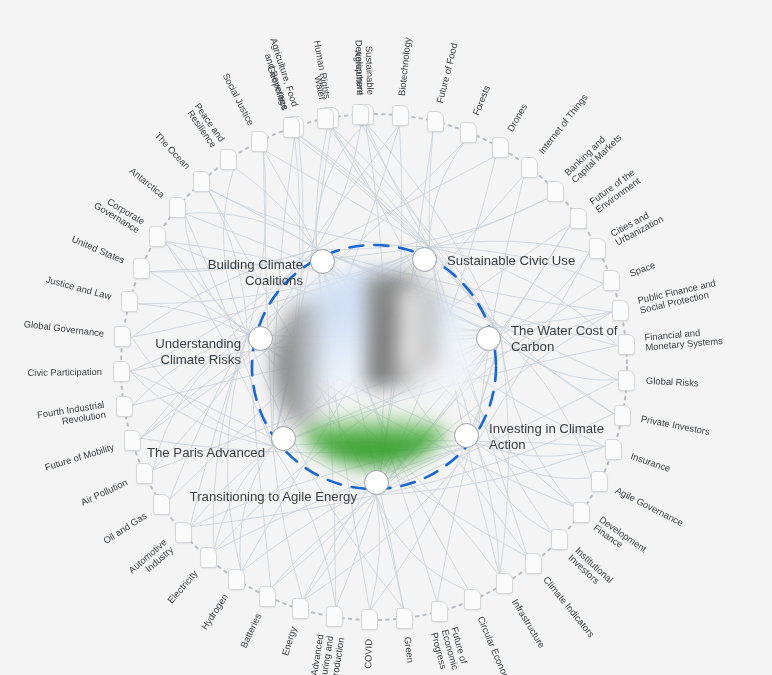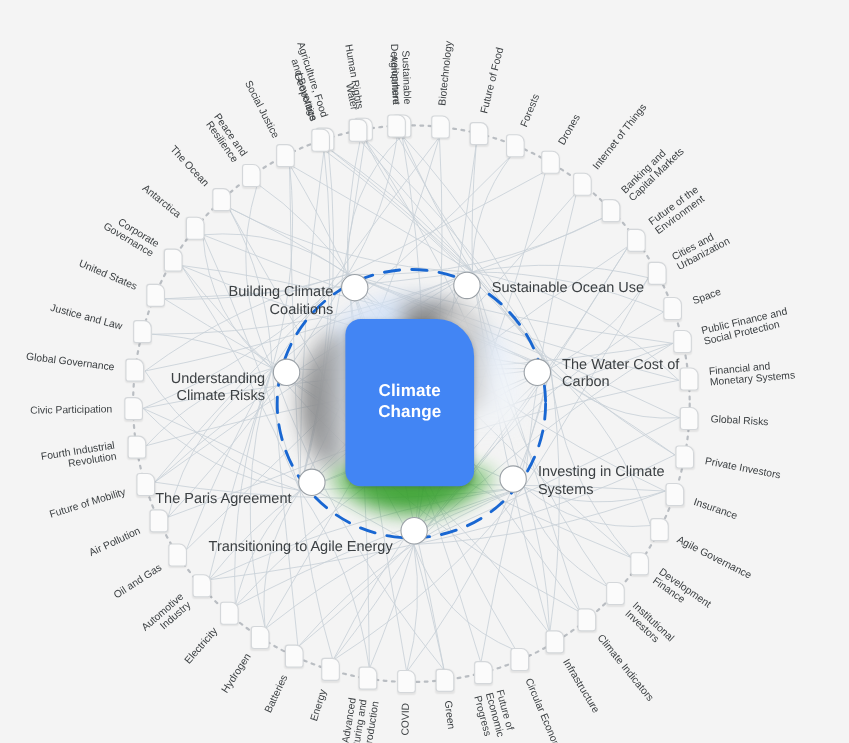--- a/index.html
+++ b/index.html
@@ -238,23 +238,20 @@
     <div class="build"></div>
       <div class="build2"></div>
     <div class="grass"></div>
       <div class="grass2"></div>
   </div>
 
   <svg class="layer" id="dash-layer">
       <circle cx="374" cy="367" r="122" fill="none" stroke="#1967d2" stroke-width="2.6" stroke-dasharray="14 11" stroke-linecap="round"></circle>
     </svg>
 
-  <div class="center-card" id="center-card" style="left: 314px; top: 290px; width: 117px; height: 152px;">
-    <span class="t">Climate Change</span>
-  </div>
 
   <div id="outer-holder">
       <div class="node" style="left: 287.319px; top: 115.883px;"></div>
       <div class="olab flip" style="left: 289.947px; top: 108.313px; transform: translateY(-50%) rotate(72deg) translateX(0px); margin-left: -200px; width: 200px;">Agriculture, Food
 and Beverage</div>
       <div class="node" style="left: 321.567px; top: 107.344px;"></div>
       <div class="olab flip" style="left: 326.768px; top: 99.1323px; transform: translateY(-50%) rotate(80deg) translateX(0px); margin-left: -200px; width: 200px;">Human Rights</div>
       <div class="node" style="left: 356.67px; top: 103.654px;"></div>
       <div class="olab flip" style="left: 364.507px; top: 95.1657px; transform: translateY(-50%) rotate(88deg) translateX(0px); margin-left: -200px; width: 200px;">Sustainable
 Development</div>
@@ -362,29 +359,29 @@
       <div class="node" style="left: 317.225px; top: 108.148px;"></div>
       <div class="olab flip" style="left: 322.1px; top: 99.9974px; transform: translateY(-50%) rotate(439deg) translateX(0px); margin-left: -200px; width: 200px;">Water</div>
       <div class="node" style="left: 352.259px; top: 103.847px;"></div>
       <div class="olab flip" style="left: 359.765px; top: 95.3728px; transform: translateY(-50%) rotate(447deg) translateX(0px); margin-left: -200px; width: 200px;">Agriculture</div>
     </div>
   <div id="inner-holder">
       <div class="hub" style="left: 309.5px; top: 248.5px;"></div>
       <div class="hub-label l" style="width: 190px; left: 113px; top: 244px;">Building Climate
 Coalitions</div>
       <div class="hub" style="left: 411.5px; top: 246.5px;"></div>
-      <div class="hub-label r" style="width: 190px; left: 447px; top: 253px;">Sustainable Ocean Use</div>
+      <div class="hub-label r" style="width: 190px; left: 447px; top: 253px;">Sustainable Civic Use</div>
       <div class="hub" style="left: 247.5px; top: 325.5px;"></div>
       <div class="hub-label l" style="width: 190px; left: 51px; top: 323px;">Understanding
 Climate Risks</div>
       <div class="hub" style="left: 475.5px; top: 325.5px;"></div>
       <div class="hub-label r" style="width: 190px; left: 511px; top: 323px;">The Water Cost of
 Carbon</div>
       <div class="hub" style="left: 270.5px; top: 425.5px;"></div>
-      <div class="hub-label l" style="width: 190px; left: 75px; top: 432px;">The Paris Agreement</div>
+      <div class="hub-label l" style="width: 190px; left: 75px; top: 432px;">The Paris Advanced</div>
       <div class="hub" style="left: 453.5px; top: 422.5px;"></div>
       <div class="hub-label r" style="width: 190px; left: 489px; top: 421px;">Investing in Climate
-Systems</div>
+Action</div>
       <div class="hub" style="left: 363.5px; top: 469.5px;"></div>
       <div class="hub-label l" style="width: 190px; left: 167px; top: 476px;">Transitioning to Agile Energy</div>
     </div>
 
 </div>
 
 </body></html>

